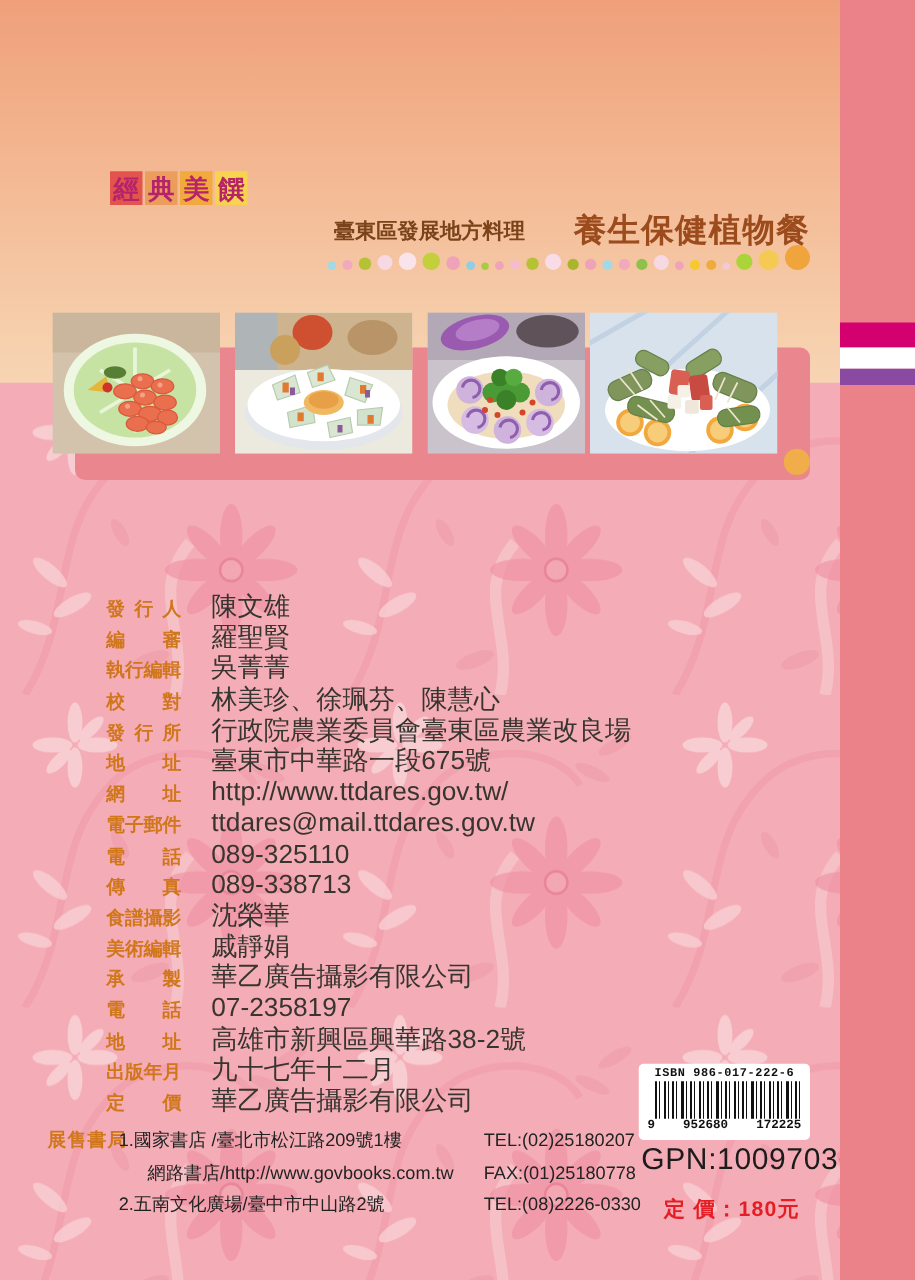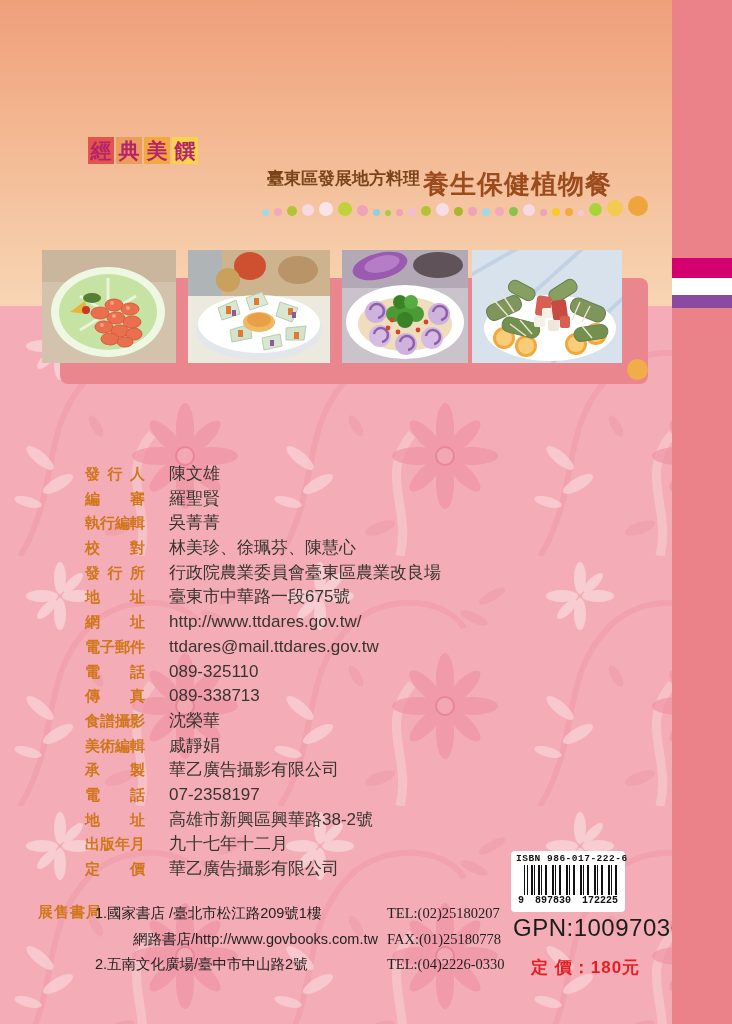--- a/index.html
+++ b/index.html
@@ -17,59 +17,59 @@
   
   .badge{position:absolute;left:88px;top:137px;display:flex;gap:2px;z-index:5;}
   .badge .tile{width:26px;height:27px;display:flex;align-items:center;justify-content:center;
        font-weight:bold;font-size:21px;color:#b5246b;}
   .badge .tile:nth-child(1){background:#e4544e;}
   .badge .tile:nth-child(2){background:#eb9e5c;}
   .badge .tile:nth-child(3){background:#f2a93e;}
   .badge .tile:nth-child(4){background:#f8d44e;}
   .main-title{position:absolute;left:237px;top:127px;font-size:35px;font-weight:bold;color:#b05016;
        letter-spacing:0px;white-space:nowrap;z-index:5;}
-  .subtitle{position:absolute;left:267px;top:167px;display:flex;align-items:flex-start;white-space:nowrap;z-index:5;}
+  .subtitle{position:absolute;left:267px;top:167px;display:flex;align-items:center;white-space:nowrap;z-index:5;gap:36px;}
   .subtitle .small{font-size:17px;font-weight:bold;color:#7a431a;}
   .subtitle .large{font-size:26px;font-weight:bold;color:#9c4b1d;letter-spacing:1px;margin-left:3px;}
   .dots{position:absolute;left:262px;top:196px;width:402px;height:20px;display:flex;align-items:flex-end;gap:5px;z-index:5;}
   .dot{border-radius:50%;flex:0 0 auto;}
   
   .banner-bar{position:absolute;left:60px;top:278px;width:588px;height:106px;background:#e9868e;border-radius:8px;z-index:6;}
   .banner-dot{position:absolute;left:627px;top:359px;width:21px;height:21px;border-radius:50%;background:#f0ad49;z-index:7;}
   .photo{position:absolute;top:250px;height:113px;z-index:8;display:block;}
   #photo1{left:42px;width:134px;}
   #photo2{left:188px;width:142px;}
   #photo3{left:342px;width:126px;}
   #photo4{left:472px;width:150px;}
   
   #info-list{position:absolute;left:85px;top:462px;z-index:10;}
   .info-row{display:flex;align-items:baseline;height:24.7px;line-height:24.7px;white-space:nowrap;}
   .info-label{display:inline-flex;justify-content:space-between;width:60px;margin-right:24px;
        color:#d0761b;font-weight:bold;font-size:15px;}
-  .info-value{color:#38342f;font-size:17px;}
-  
-  .barcode-card{position:absolute;left:511px;top:851px;width:114px;height:61px;background:#ffffff;
+  .info-value{color:#38342f;font-size:21px;margin-top:12px;}
+  
+  .barcode-card{position:absolute;left:511px;top:851px;width:137px;height:61px;background:#ffffff;
        border-radius:4px;z-index:10;padding:2px 5px;box-sizing:border-box;}
   .isbn-line{font-family:"Liberation Mono","DejaVu Sans Mono",monospace;font-size:9.5px;font-weight:bold;
        color:#111;text-align:center;letter-spacing:0.5px;white-space:nowrap;}
   .bars{height:30px;margin:1px 3px 0 8px;background:
        repeating-linear-gradient(90deg,#111 0 1.5px,#fff 1.5px 3px,#111 3px 3.8px,#fff 3.8px 7px,
        #111 7px 9px,#fff 9px 10.5px,#111 10.5px 11.3px,#fff 11.3px 14px);}
   .digits{display:flex;justify-content:space-between;padding:0 2px;
        font-family:"Liberation Mono","DejaVu Sans Mono",monospace;font-size:10px;font-weight:bold;color:#111;line-height:11px;}
   .gpn{position:absolute;left:513px;top:914px;font-size:24px;color:#1c1c1c;letter-spacing:0.5px;z-index:10;}
   .price{position:absolute;left:531px;top:956px;font-size:17px;font-weight:bold;color:#e51e25;
        letter-spacing:1px;z-index:10;white-space:nowrap;}
   
   .stores-label{position:absolute;left:38px;top:903px;font-size:15px;font-weight:bold;color:#d0761b;
        letter-spacing:1px;z-index:10;}
   #store-rows{position:absolute;left:95px;top:901px;width:470px;z-index:10;}
   .store-row{position:relative;height:25.5px;line-height:25.5px;font-size:14.5px;color:#222;white-space:nowrap;}
-  .store-row:nth-child(2) .store-text{margin-left:38px;}
-  .store-tel{position:absolute;left:292px;top:0;font-family:Liberation Serif, serif;}
+  .store-row:nth-child(2) .store-text{margin-left:23px;}
+  .store-tel{position:absolute;left:292px;top:0;font-family:Liberation Sans, sans-serif;}
 </style>
 </head>
 <body>
 
 <div id="page">
 
   <svg class="floral" width="732" height="718" viewBox="0 0 732 718">
     <defs>
       <pattern id="flora" x="0" y="0" width="260" height="250" patternUnits="userSpaceOnUse">
         <path d="M20,250 C62,182 38,120 92,68 C124,38 184,40 204,72" stroke="#ef93a4" stroke-width="6" opacity="0.45" fill="none"></path>
@@ -431,27 +431,27 @@
         </span>
         <span class="info-value">華乙廣告攝影有限公司</span>
       </div>
     </div>
 
   <div class="barcode-card">
     <div class="isbn-line">ISBN 986-017-222-6</div>
     <div class="bars"></div>
     <div class="digits">
       <span>9</span>
-      <span>897830</span>
+      <span>952680</span>
       <span>172225</span>
     </div>
   </div>
   <div class="gpn">GPN:1009703671</div>
   <div class="price">定 價：180元</div>
 
   <div class="stores-label">展售書局</div>
   <div id="store-rows">
       <div class="store-row"><span class="store-text">1.國家書店 /臺北市松江路209號1樓</span><span class="store-tel">TEL:(02)25180207</span></div>
       <div class="store-row"><span class="store-text">網路書店/http://www.govbooks.com.tw</span><span class="store-tel">FAX:(01)25180778</span></div>
-      <div class="store-row"><span class="store-text">2.五南文化廣場/臺中市中山路2號</span><span class="store-tel">TEL:(04)2226-0330</span></div>
+      <div class="store-row"><span class="store-text">2.五南文化廣場/臺中市中山路2號</span><span class="store-tel">TEL:(08)2226-0330</span></div>
     </div>
 
 </div>
 
 </body></html>

